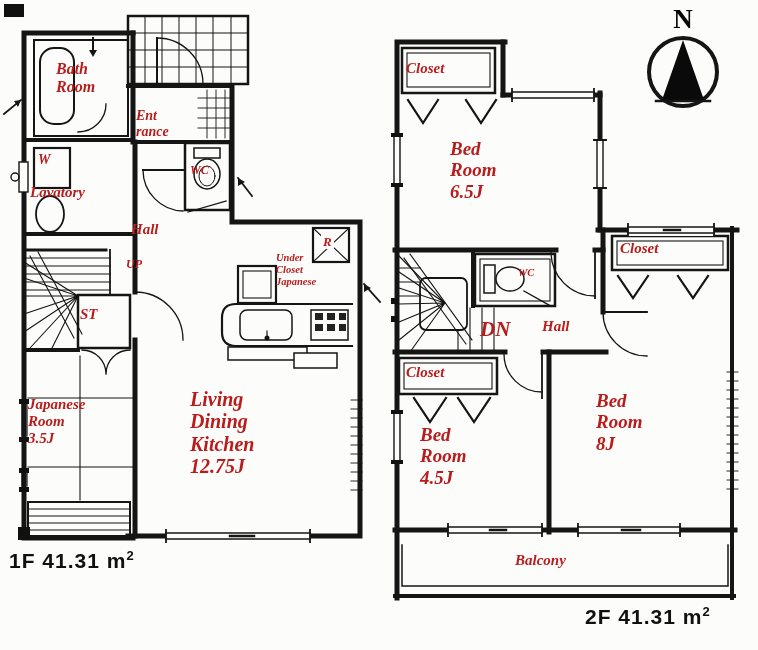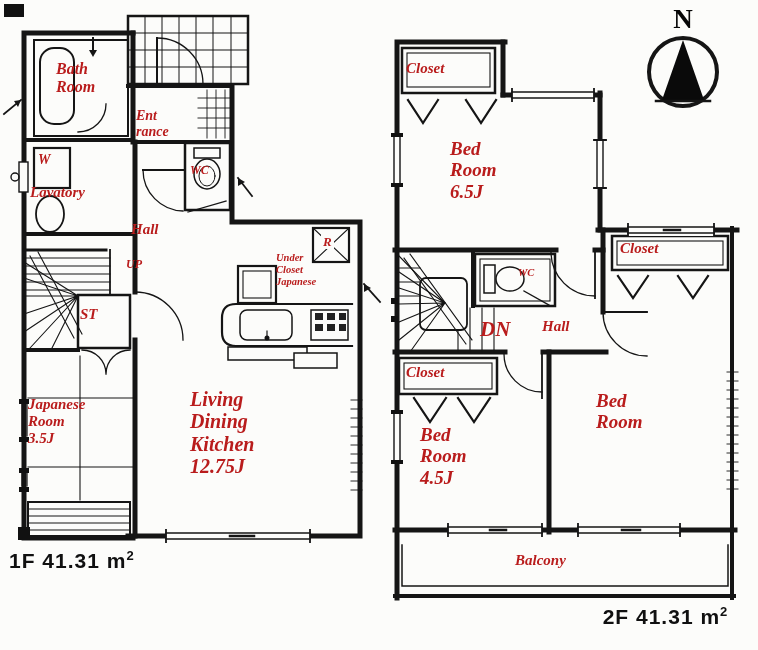--- a/index.html
+++ b/index.html
@@ -341,21 +341,22 @@
 <div class="rlbl" style="left:620px;top:240px;width:100px;font-size:15px;">Closet</div>
 <div class="rlbl" style="left:406px;top:364px;width:84px;font-size:15px;">Closet</div>
 <div class="rlbl" style="left:420px;top:424px;width:104px;font-size:19px;">
   <div>Bed</div>
       <div>Room</div>
       <div>4.5J</div>
 </div>
 <div class="rlbl" style="left:596px;top:390px;width:96px;font-size:19px;">
   <div>Bed</div>
       <div>Room</div>
+      <div>8J</div>
 </div>
 <div class="rlbl" style="left:515px;top:552px;width:100px;font-size:15px;">Balcony</div>
-<div class="area-lbl" style="left:585px;top:604px;width:160px;font-size:21px;text-align:center;">
+<div class="area-lbl" style="left:585px;top:604px;width:160px;font-size:21px;text-align:left;">
   <span>2F 41.31 m</span><span class="sup">2</span>
 </div>
 
 <div class="north-lbl" style="left:668px;top:4px;width:30px;font-size:27px;">N</div>
 
 </div>
 
 </body></html>

